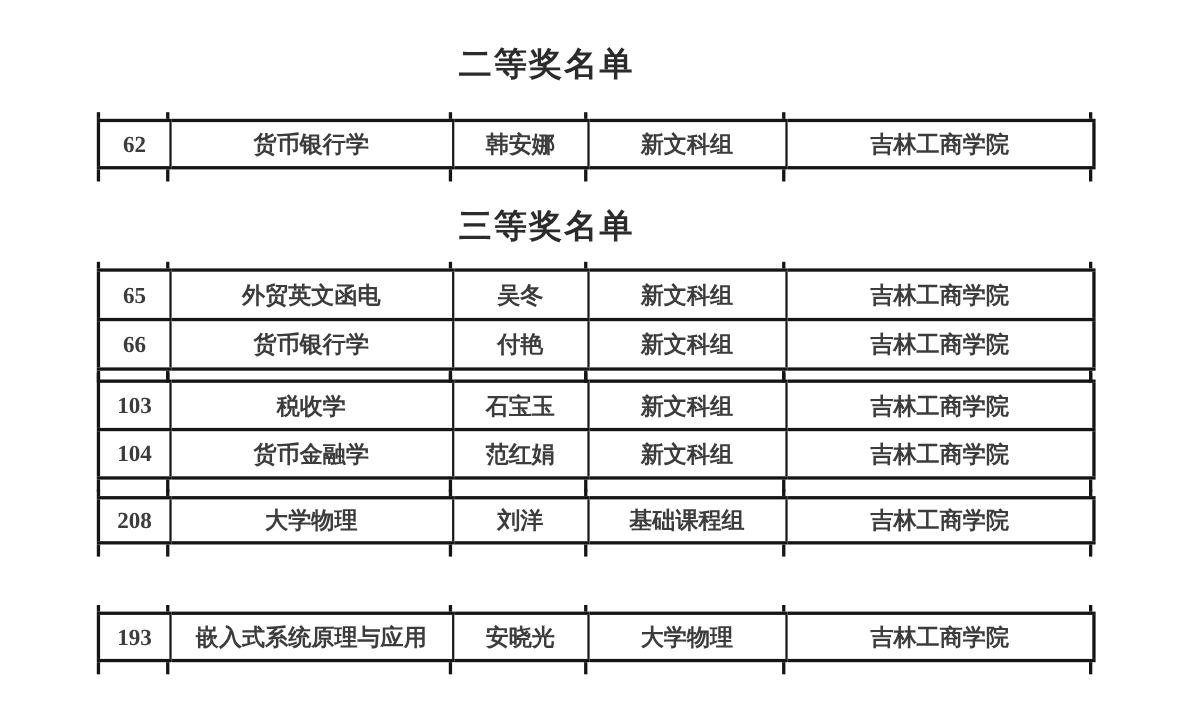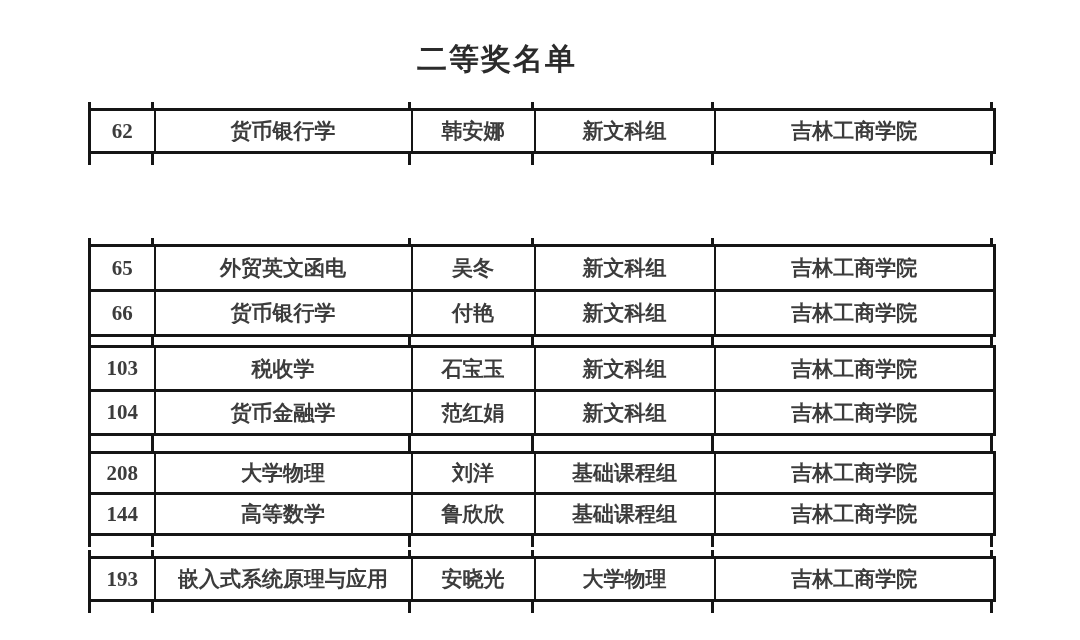--- a/index.html
+++ b/index.html
@@ -63,20 +63,21 @@
       <span class="stub stub-top" style="left: 320px;"></span>
       <span class="stub stub-bot" style="left: 320px;"></span>
       <span class="stub stub-top" style="left: 443px;"></span>
       <span class="stub stub-bot" style="left: 443px;"></span>
       <span class="stub stub-top" style="left: 623px;"></span>
       <span class="stub stub-bot" style="left: 623px;"></span>
       <span class="stub stub-top" style="left: 902px;"></span>
       <span class="stub stub-bot" style="left: 902px;"></span>
     </div>
 
+  <h1 class="sec-title t2">三等奖名单</h1>
 
   <div class="frag fB">
     <table>
       <colgroup>
           <col style="width:65px">
           <col style="width:257px">
           <col style="width:123px">
           <col style="width:180px">
           <col style="width:280px">
         </colgroup>
@@ -161,27 +162,20 @@
           <col style="width:280px">
         </colgroup>
       <tbody>
           <tr>
         <td>208</td>
         <td>大学物理</td>
         <td>刘洋</td>
         <td>基础课程组</td>
         <td>吉林工商学院</td>
       </tr>
-      <tr>
-        <td>144</td>
-        <td>高等数学</td>
-        <td>鲁欣欣</td>
-        <td>基础课程组</td>
-        <td>吉林工商学院</td>
-      </tr>
     </tbody>
       </table>
   <span class="stub stub-top" style="left: 0px;"></span>
       <span class="stub stub-bot" style="left: 0px;"></span>
       <span class="stub stub-top" style="left: 63px;"></span>
       <span class="stub stub-bot" style="left: 63px;"></span>
       <span class="stub stub-top" style="left: 320px;"></span>
       <span class="stub stub-bot" style="left: 320px;"></span>
       <span class="stub stub-top" style="left: 443px;"></span>
       <span class="stub stub-bot" style="left: 443px;"></span>

